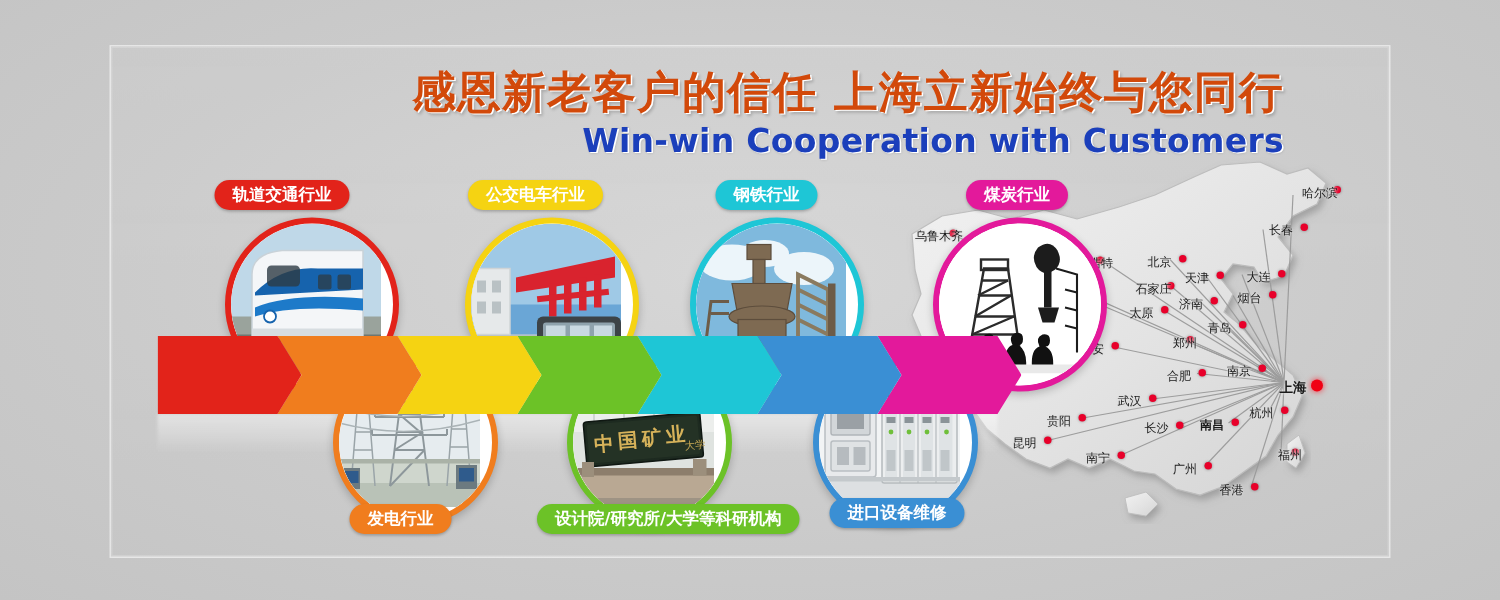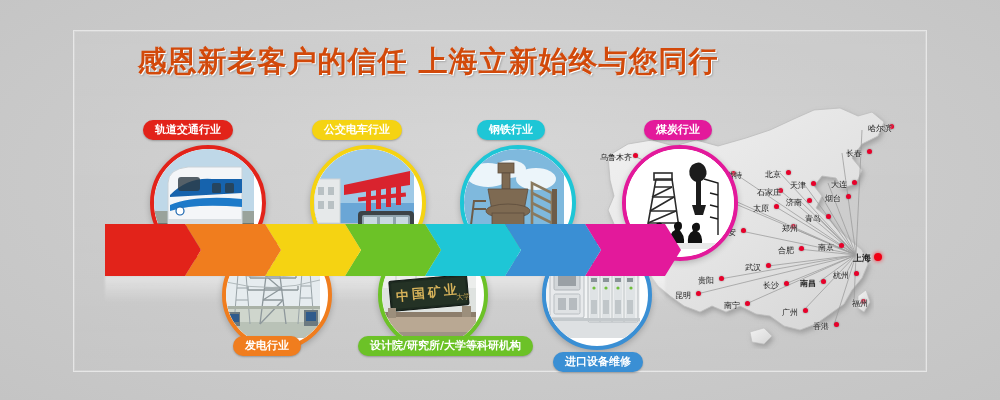--- a/index.html
+++ b/index.html
@@ -18,21 +18,21 @@
   
   .panel-frame{
     position:absolute;left:73px;top:30px;width:852px;height:340px;
     border:1px solid rgba(255,255,255,.55);
     box-shadow:0 0 0 1px rgba(255,255,255,.18) inset;
     background:linear-gradient(180deg,rgba(255,255,255,.05),rgba(255,255,255,0));
     pointer-events:none;
   }
 
   
-  .title-zone{position:absolute;left:0;top:44px;width:856px;text-align:center;}
+  .title-zone{position:absolute;left:0;top:44px;width:856px;text-align:right;}
   .title-cn{
     font-size:29px;font-weight:bold;letter-spacing:1px;
     color:#d2490a;
     text-shadow:1px 1px 0 #fff, 2px 2px 2px rgba(0,0,0,.18);
     line-height:34px;
     font-family:"DejaVu Sans","Liberation Sans",sans-serif;
   }
   .title-en{
     margin-top:4px;
     font-size:22px;font-weight:bold;letter-spacing:.2px;
@@ -133,21 +133,21 @@
         <line x1="256" y1="155" x2="234" y2="225"></line>
         <line x1="256" y1="155" x2="34" y2="56"></line>
       </g>
     </svg>
     <div id="city-layer">
         <div class="dot" style="left: 289px; top: 24px;"></div>
         <div class="city" style="left: 268px; top: 23px;">哈尔滨</div>
         <div class="dot" style="left: 267px; top: 49px;"></div>
         <div class="city" style="left: 246px; top: 48px;">长春</div>
         <div class="dot" style="left: 33px; top: 53px;"></div>
-        <div class="city" style="left: 0; top: 52px; text-align: right;">乌鲁木齐</div>
+        <div class="city" style="left: 10px; top: 52px; text-align: right;">乌鲁木齐</div>
         <div class="dot" style="left: 131px; top: 71px;"></div>
         <div class="city" style="left: 110px; top: 70px;">呼和浩特</div>
         <div class="dot" style="left: 186px; top: 70px;"></div>
         <div class="city" style="left: 165px; top: 69px;">北京</div>
         <div class="dot" style="left: 211px; top: 81px;"></div>
         <div class="city" style="left: 190px; top: 80px;">天津</div>
         <div class="dot" style="left: 252px; top: 80px;"></div>
         <div class="city" style="left: 231px; top: 79px;">大连</div>
         <div class="dot" style="left: 91px; top: 83px;"></div>
         <div class="city" style="left: 70px; top: 82px;">银川</div>
@@ -189,20 +189,21 @@
         <div class="city" style="left: 124px; top: 200px;">南宁</div>
         <div class="dot" style="left: 203px; top: 208px;"></div>
         <div class="city" style="left: 182px; top: 207px;">广州</div>
         <div class="dot" style="left: 234px; top: 222px;"></div>
         <div class="city" style="left: 213px; top: 221px;">香港</div>
       </div>
   </div>
 
   <div class="title-zone">
     <div class="title-cn">感恩新老客户的信任 上海立新始终与您同行</div>
+    <div class="title-en">Win-win Cooperation with Customers</div>
   </div>
 
   <div class="ribbon-shadow"></div>
   <div class="ribbon" id="ribbon">
       <div class="chev first" style="left: 0px; width: 96px; background: rgb(226, 35, 26); z-index: 7;"></div>
       <div class="chev" style="left: 80px; width: 96px; background: rgb(240, 125, 30); z-index: 6;"></div>
       <div class="chev" style="left: 160px; width: 96px; background: rgb(245, 211, 18); z-index: 5;"></div>
       <div class="chev" style="left: 240px; width: 96px; background: rgb(108, 194, 39); z-index: 4;"></div>
       <div class="chev" style="left: 320px; width: 96px; background: rgb(30, 198, 214); z-index: 3;"></div>
       <div class="chev" style="left: 400px; width: 96px; background: rgb(58, 143, 212); z-index: 2;"></div>
@@ -456,16 +457,16 @@
               <rect x="45" y="56" width="6" height="14"></rect>
                 <rect x="57" y="56" width="6" height="14"></rect>
               <rect x="69" y="56" width="6" height="14"></rect>
                 <rect x="81" y="56" width="6" height="14"></rect>
             </g>
           </g>
           <rect x="0" y="74" width="94" height="3" fill="#c4c9cc"></rect>
         </svg>
       </div>
     </div>
-    <div class="pill" style="left:553px;top:352px;background:#3a8fd4;">进口设备维修</div>
+    <div class="pill" style="left:553px;top:332px;background:#3a8fd4;">进口设备维修</div>
   </div>
 
 </div>
 
 </body></html>

